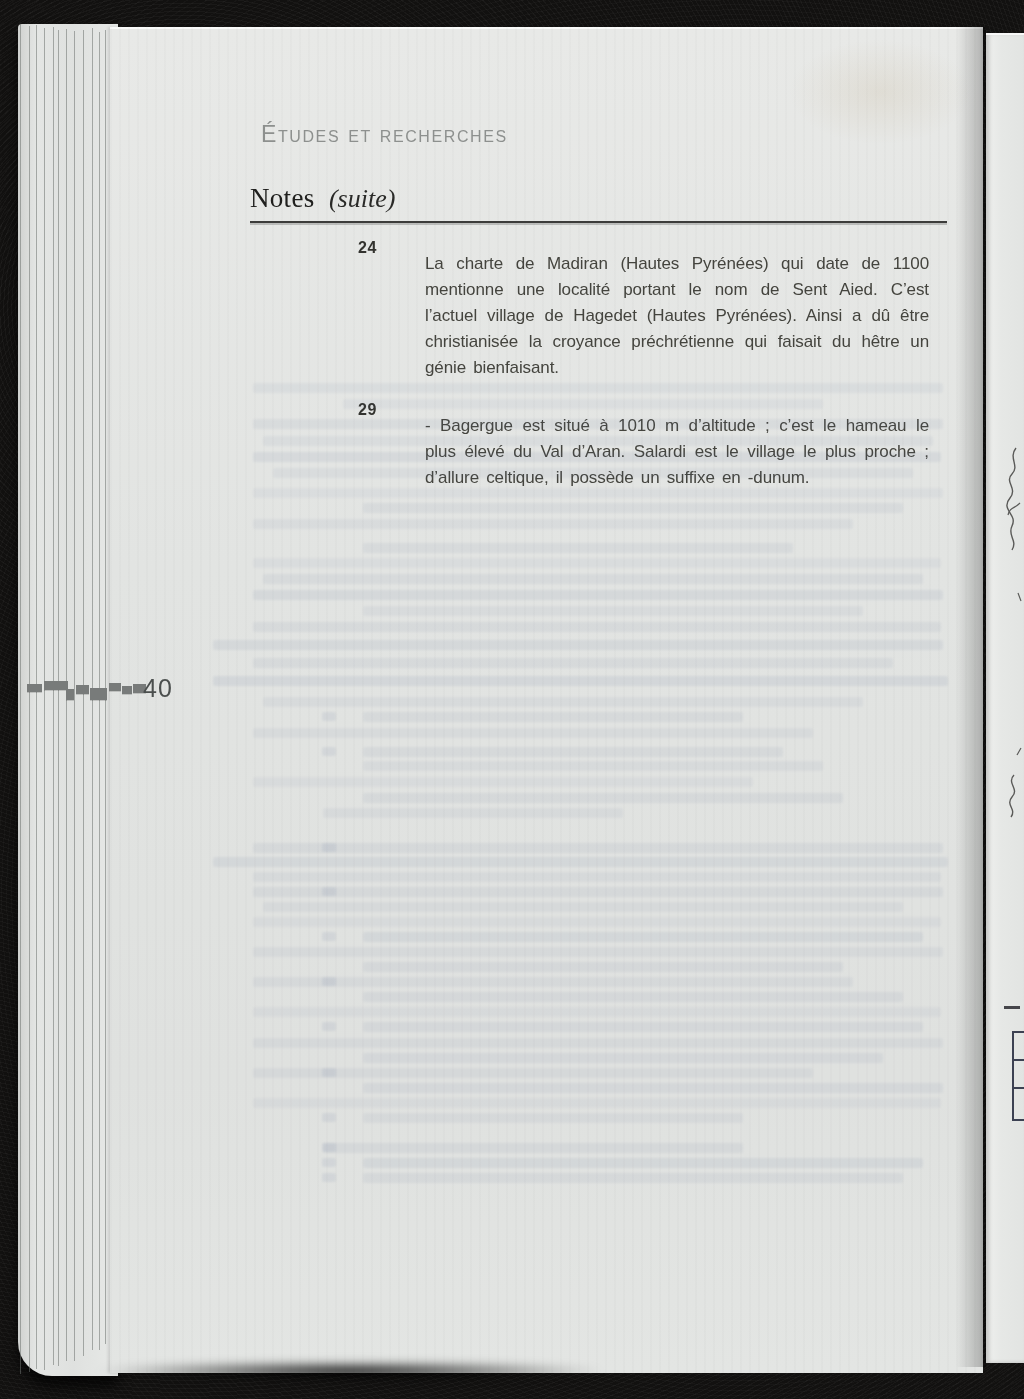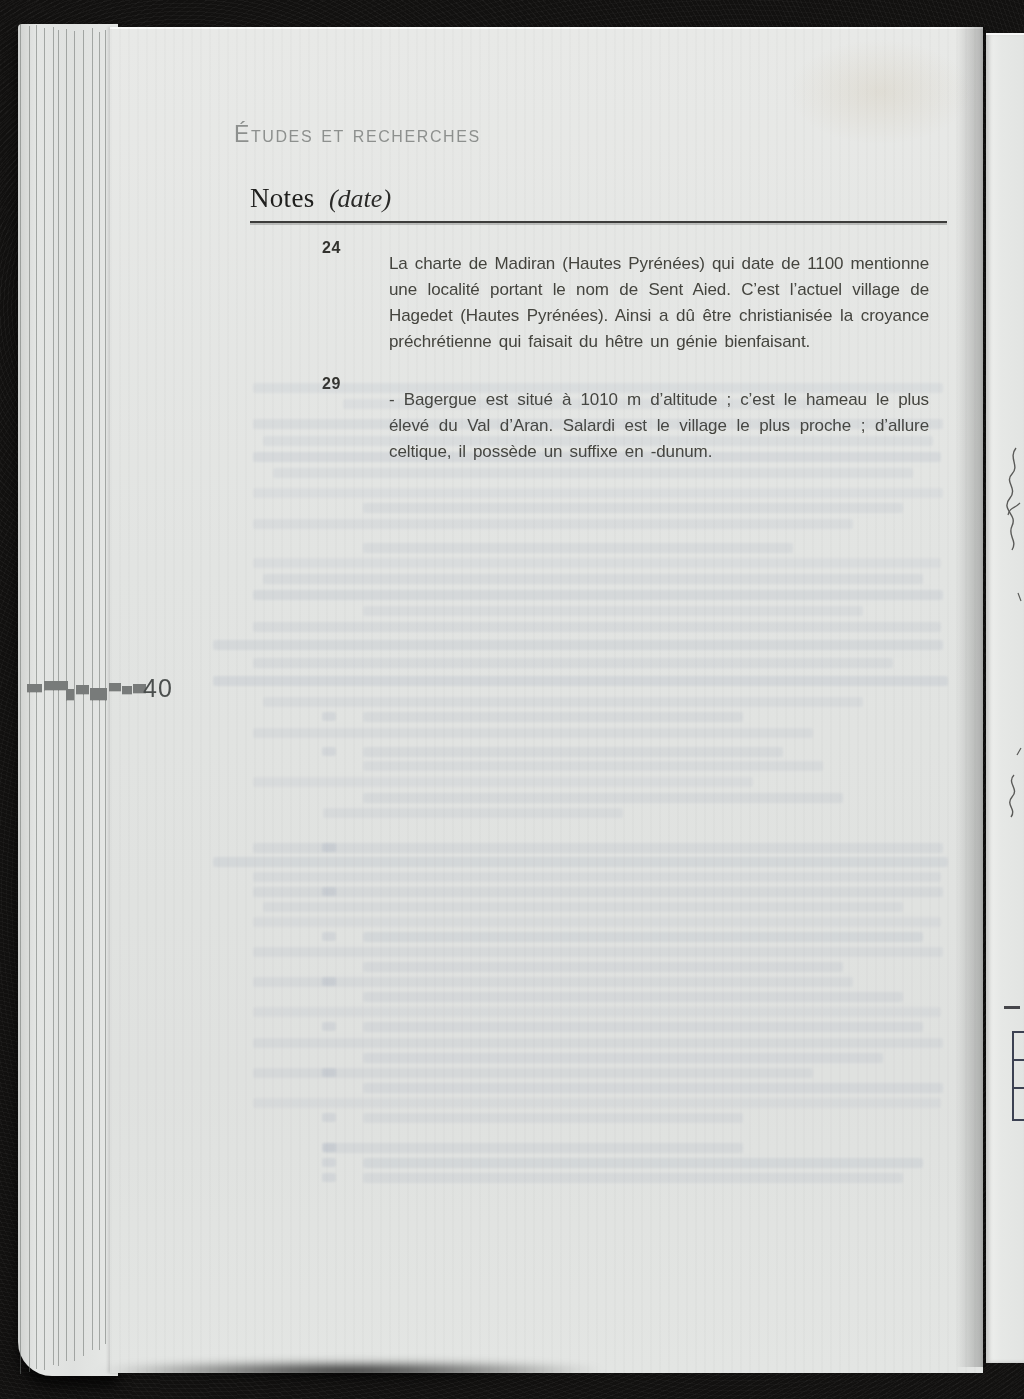--- a/index.html
+++ b/index.html
@@ -42,34 +42,34 @@
   
   .page-right{
     position:absolute;left:986px;top:33px;width:38px;height:1330px;
     background:linear-gradient(90deg,#eff0ee 0,#e6e8e6 40%,#e2e4e2 100%);
     box-shadow:inset 3px 0 4px rgba(0,0,0,0.18);
   }
   .page-right::before{content:"";position:absolute;left:0;top:0;right:0;height:2px;background:rgba(255,255,255,0.8);}
 
   
   .section-header{
-    position:absolute;left:124px;top:94px;
+    position:absolute;left:151px;top:94px;
     font-variant:small-caps;font-size:23px;letter-spacing:1.6px;
     color:#8d908e;font-weight:500;
   }
   .title-block{position:absolute;left:140px;top:156px;white-space:nowrap;}
   .title-main{font-family:"Liberation Serif",serif;font-weight:400;font-size:27px;color:#20201e;letter-spacing:0.3px;}
   .title-suffix{font-family:"Liberation Serif",serif;font-style:italic;font-size:26px;color:#2a2a28;margin-left:10px;}
   .title-rule{position:absolute;left:140px;top:194px;width:697px;height:2px;background:#3c3c3a;
     box-shadow:0 2px 0 rgba(60,60,58,0.25);}
 
   .notes-list{position:absolute;left:212px;top:208px;width:623px;}
   .note-row{display:flex;}
   .note-num{
-    flex:0 0 51px;font-weight:700;font-size:16px;line-height:26px;color:#33332f;letter-spacing:0.5px;
+    flex:0 0 51px;font-weight:700;font-size:16px;line-height:26px;color:#33332f;letter-spacing:0.5px;margin-left:36px;
   }
   .note-text{
     flex:1;margin:16px;text-align:justify;
     font-size:17px;line-height:26px;color:#44443e;letter-spacing:-0.1px;word-spacing:2.5px;
   }
 
   
   .tab-mark{position:absolute;background:#787b7a;box-shadow:0 1px 0 rgba(0,0,0,0.15);}
   .page-number{
     position:absolute;left:143px;top:674px;font-size:25px;color:#4b4f4e;letter-spacing:1px;
@@ -126,21 +126,21 @@
     </div>
 
   <div class="page-main">
     <div class="paper-streaks"></div>
     <div class="stain"></div>
 
     <div class="section-header">Études et recherches</div>
 
     <div class="title-block">
       <span class="title-main">Notes</span>
-      <span class="title-suffix">(date)</span>
+      <span class="title-suffix">(suite)</span>
     </div>
     <div class="title-rule"></div>
 
     <div class="notes-list" id="notes-list">
         <div class="note-row">
           <span class="note-num">24</span>
           <p class="note-text">La charte de Madiran (Hautes Pyrénées) qui date de 1100 mentionne une localité portant le nom de Sent Aied. C’est l’actuel village de Hagedet (Hautes Pyrénées). Ainsi a dû être christianisée la croyance préchrétienne qui faisait du hêtre un génie bienfaisant.</p>
         </div>
         <div class="note-row">
           <span class="note-num">29</span>

